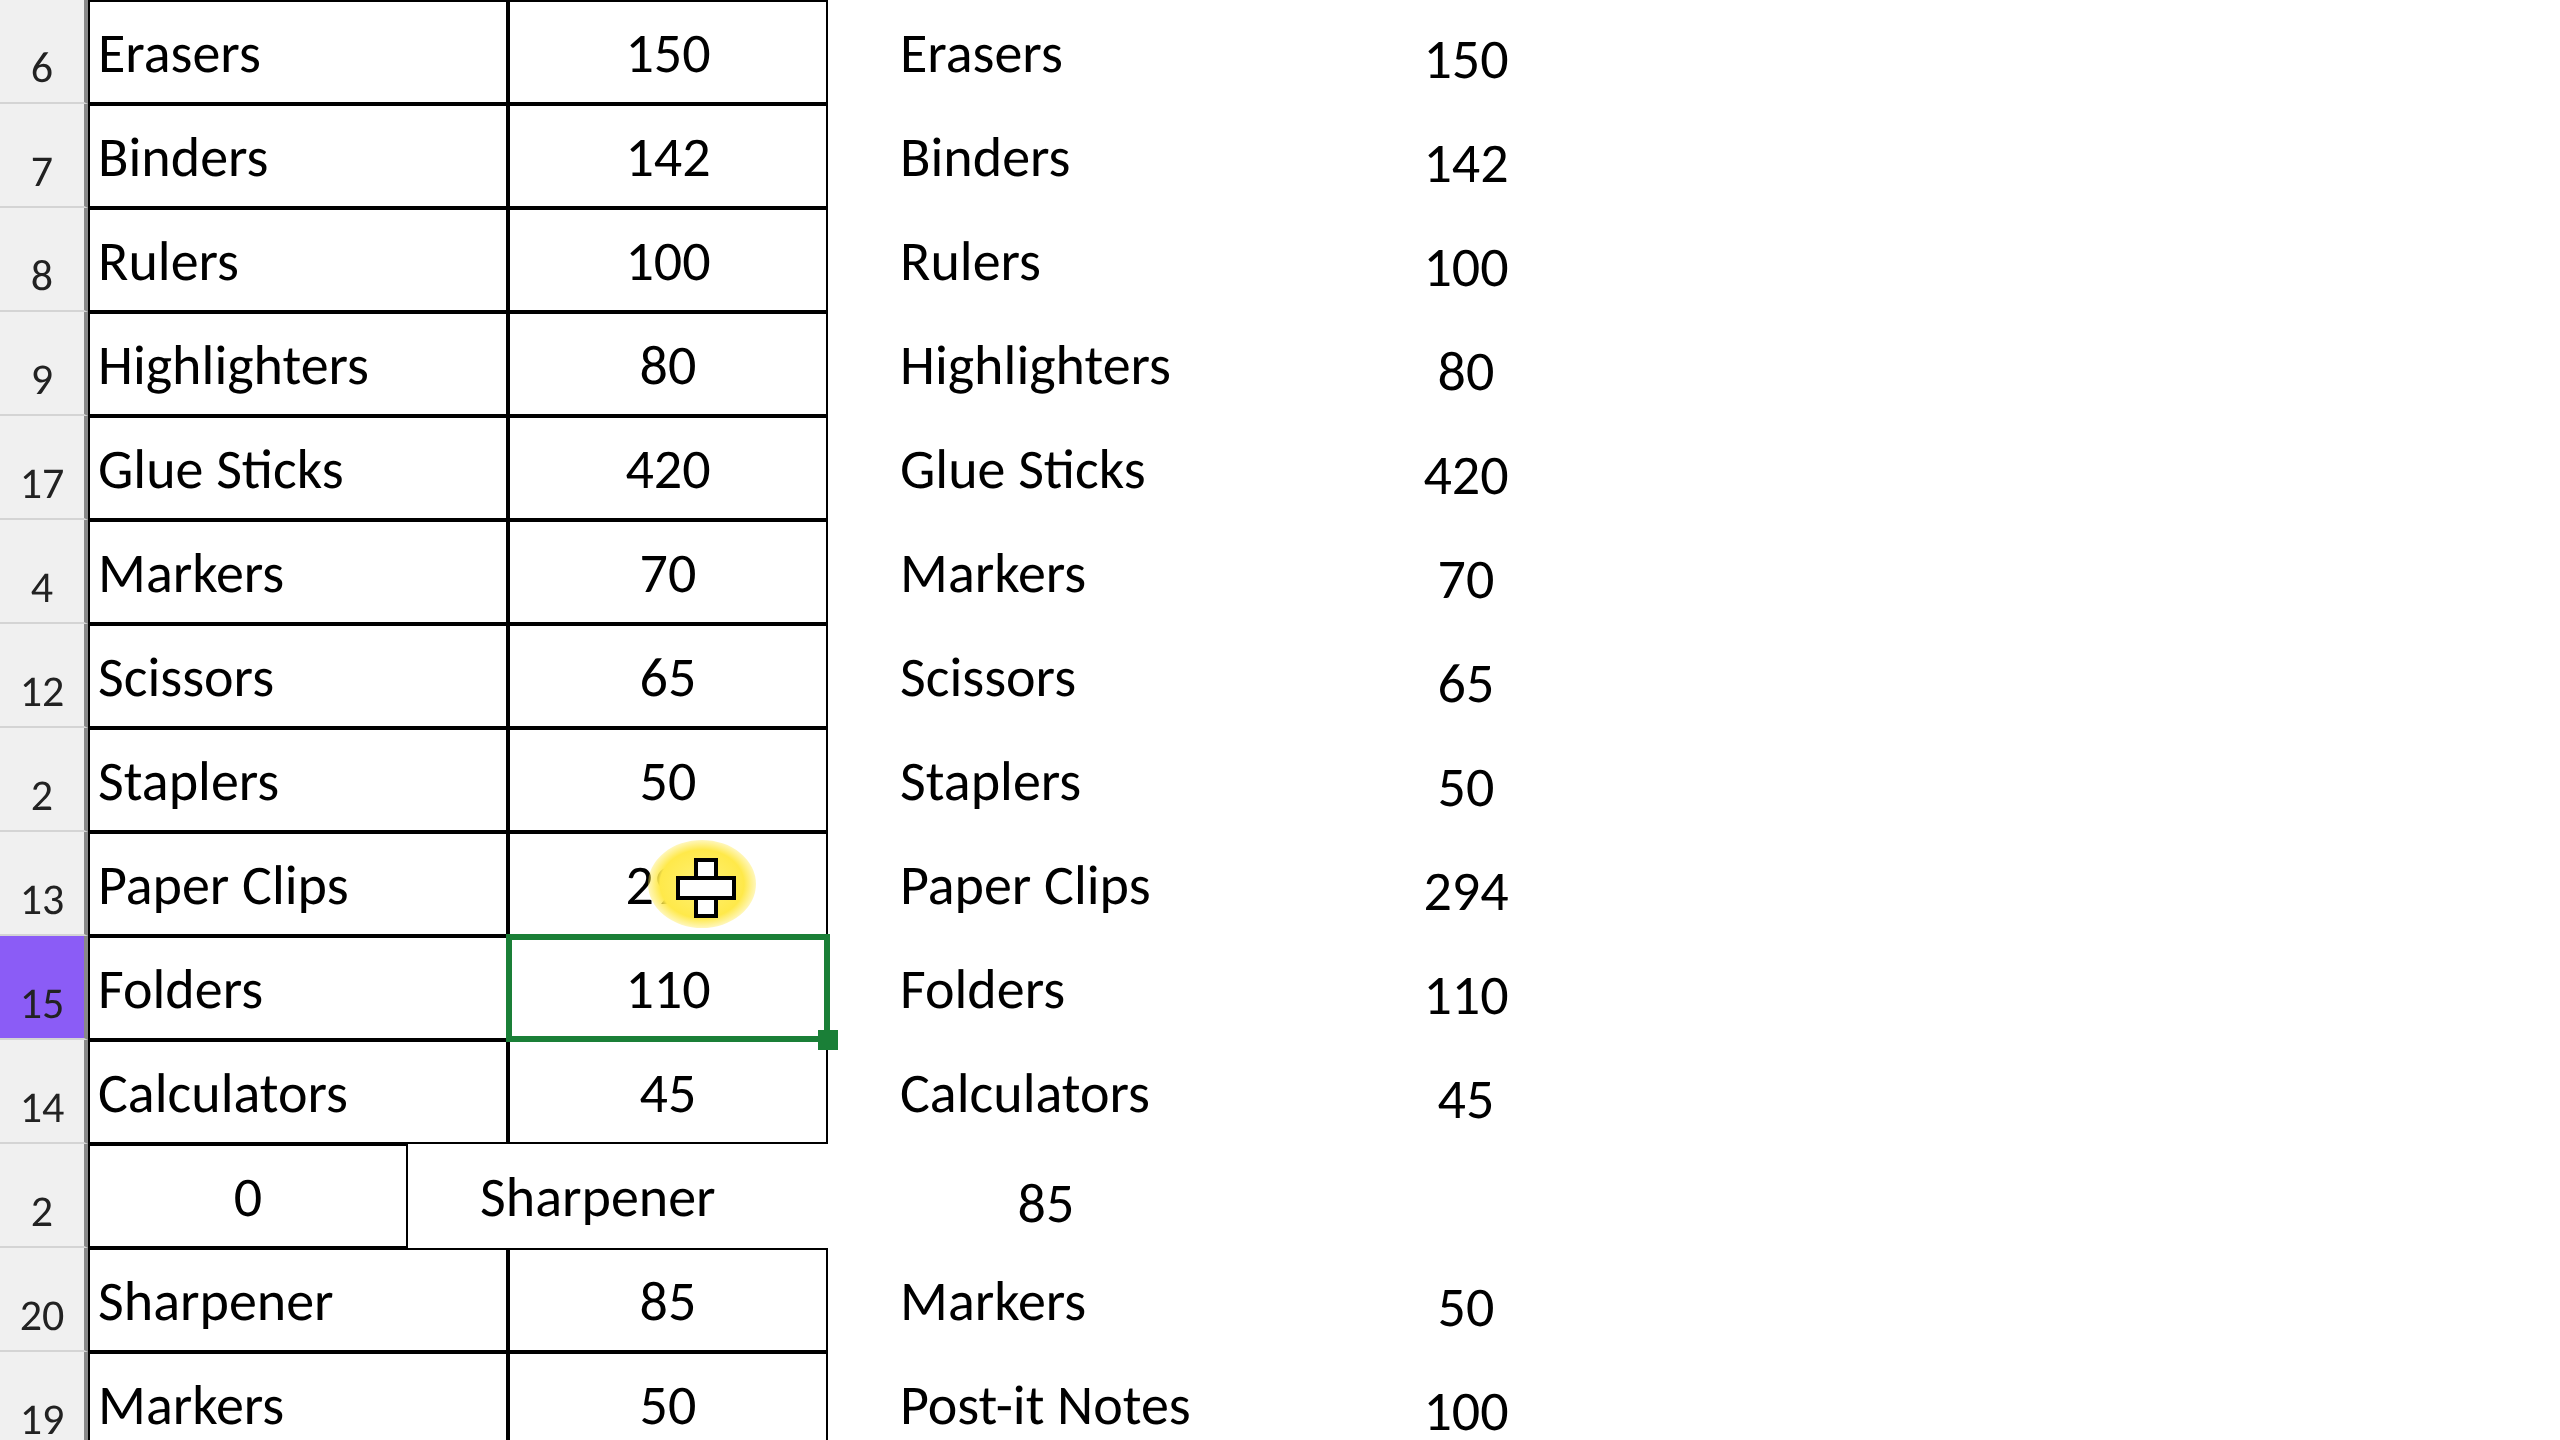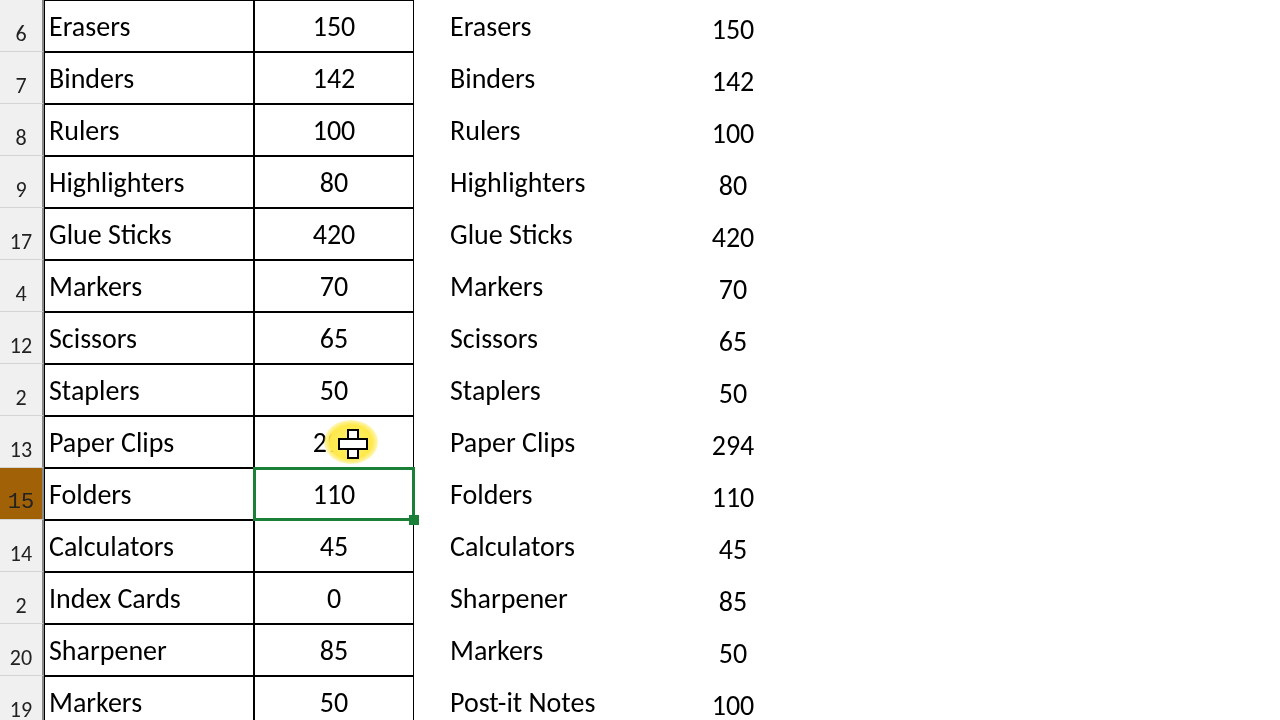--- a/index.html
+++ b/index.html
@@ -30,22 +30,21 @@
     border-bottom: 1px solid #d4d4d4;
     background: #f0f0f0;
     display: flex;
     align-items: flex-end;
     justify-content: center;
     font-size: 22px;
     padding-bottom: 4px;
     color: #222;
   }
   .row-header.selected {
-    background: #a16207;
-    font-family: Liberation Mono, monospace;
+    background: #8b5cf6;
   }
   .grid {
     position: relative;
   }
   .row {
     display: flex;
     height: 52px;
   }
   .cell {
     border: 1.5px solid #000;
@@ -199,21 +198,20 @@
         <div class="plain col-e">110</div>
       </div>
       <div class="row">
         <div class="cell col-b">Calculators</div>
         <div class="cell col-c">45</div>
         <div class="plain gap"></div>
         <div class="plain col-d">Calculators</div>
         <div class="plain col-e">45</div>
       </div>
       <div class="row">
-        <div class="cell col-b">Index Cards</div>
         <div class="cell col-c">0</div>
         <div class="plain gap"></div>
         <div class="plain col-d">Sharpener</div>
         <div class="plain col-e">85</div>
       </div>
       <div class="row">
         <div class="cell col-b">Sharpener</div>
         <div class="cell col-c">85</div>
         <div class="plain gap"></div>
         <div class="plain col-d">Markers</div>

